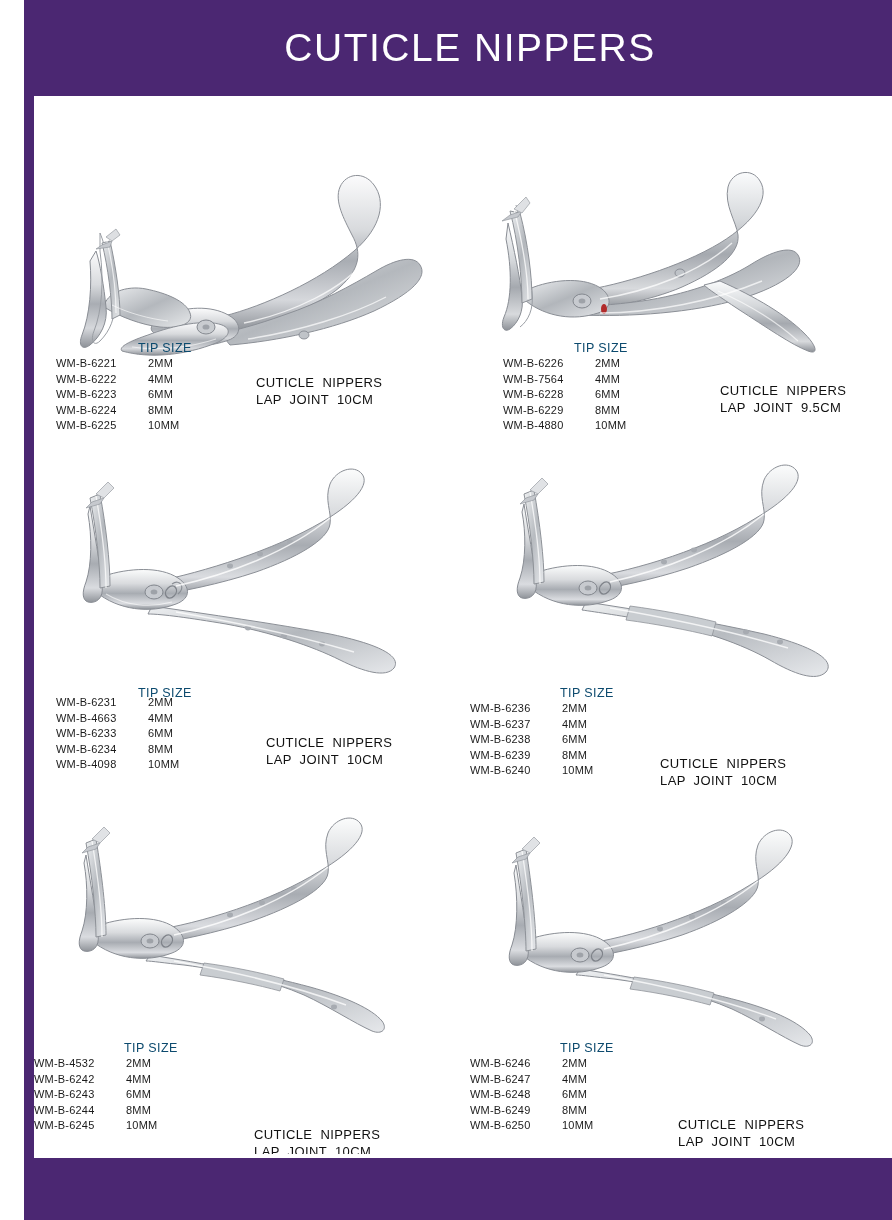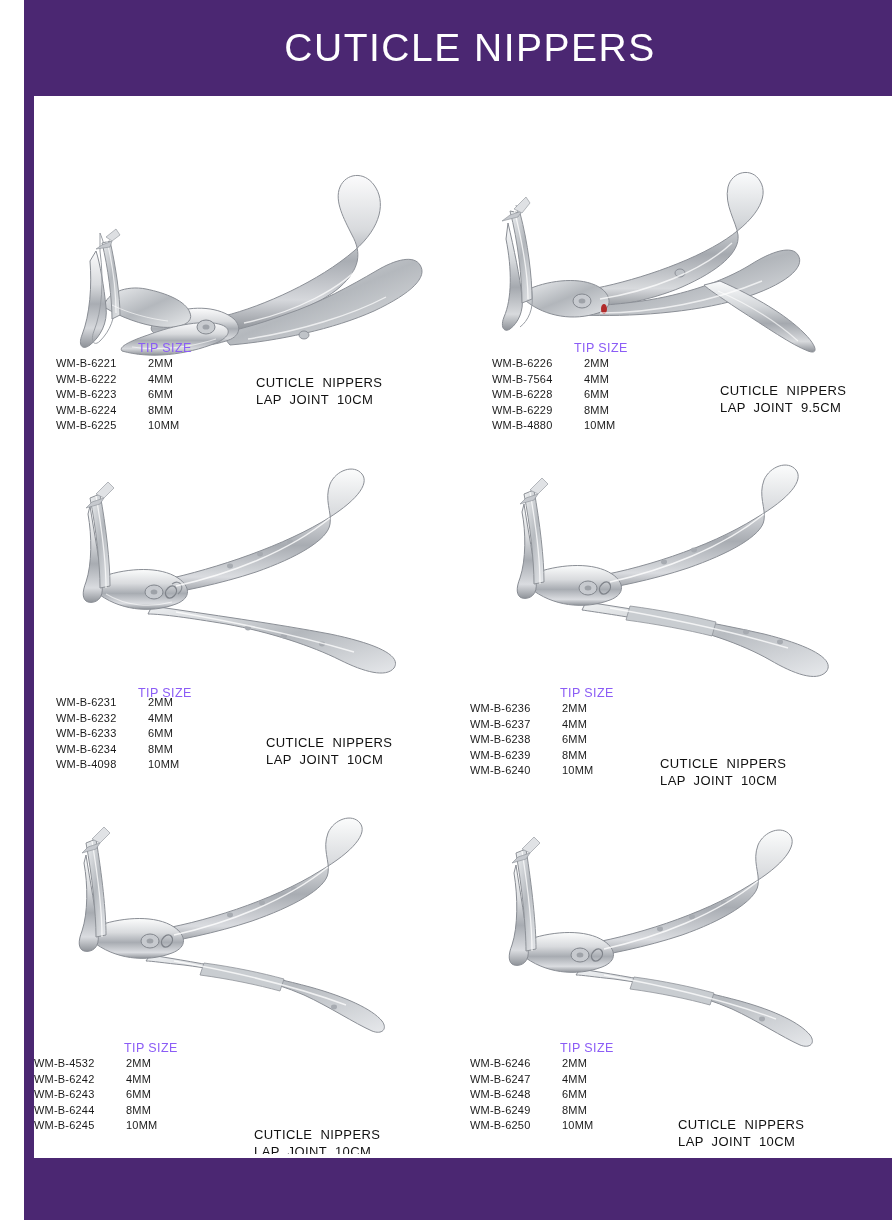--- a/index.html
+++ b/index.html
@@ -94,21 +94,21 @@
   .spec {
     position: absolute;
     left: 0;
     bottom: 0;
     width: 436px;
     height: 115px;
   }
   .tip-size-label {
     position: absolute;
     font-size: 12.5px;
-    color: #8b5cf6;
+    color: #0c4a6e;
     letter-spacing: .4px;
   }
   .code-list {
     position: absolute;
     font-size: 11px;
     color: #1b1b1b;
     line-height: 15.5px;
   }
   .code-row {
     display: block;
@@ -126,21 +126,21 @@
     text-align: left;
   }
   .caption span { display: block; white-space: pre; }
 
   
   .cell.c0 .tip-size-label { left: 104px; top: 4px; }
   .cell.c0 .code-list      { left: 22px;  top: 19px; }
   .cell.c0 .caption        { left: 222px; top: 37px; }
 
   .cell.c1 .tip-size-label { left: 104px; top: 4px; }
-  .cell.c1 .code-list      { left: 22px;  top: 19px; }
+  .cell.c1 .code-list      { left: 33px;  top: 19px; }
   .cell.c1 .caption        { left: 250px; top: 45px; }
 
   .cell.c2 .tip-size-label { left: 104px; top: 4px; }
   .cell.c2 .code-list      { left: 22px;  top: 13px; }
   .cell.c2 .caption        { left: 232px; top: 52px; }
 
   .cell.c3 .tip-size-label { left: 90px;  top: 4px; }
   .cell.c3 .code-list      { left: 0px;   top: 19px; }
   .cell.c3 .caption        { left: 190px; top: 73px; }
 
@@ -335,21 +335,21 @@
 
             <path d="M142 140 C196 128 254 106 296 72" fill="none" stroke="#ffffff" stroke-width="1.5" opacity="0.8"></path>
             <path d="M142 166 C200 176 266 190 320 206" fill="none" stroke="#ffffff" stroke-width="1.5" opacity="0.75"></path>
             <path d="M72 148 C92 160 116 162 138 156" fill="none" stroke="#ffffff" stroke-width="1.1" opacity="0.6"></path>
           </svg>
         </div>
         <div class="spec">
           <div class="tip-size-label">TIP SIZE</div>
           <div class="code-list">
             <span class="code-row"><span class="code">WM-B-6231</span><span class="size">2MM</span></span>
-            <span class="code-row"><span class="code">WM-B-6232</span><span class="size">4MM</span></span>
+            <span class="code-row"><span class="code">WM-B-4663</span><span class="size">4MM</span></span>
             <span class="code-row"><span class="code">WM-B-6233</span><span class="size">6MM</span></span>
             <span class="code-row"><span class="code">WM-B-6234</span><span class="size">8MM</span></span>
             <span class="code-row"><span class="code">WM-B-4098</span><span class="size">10MM</span></span>
           </div>
           <div class="caption">
             <span>CUTICLE  NIPPERS</span>
             <span>LAP  JOINT  10CM</span>
           </div>
         </div>
       </div>

